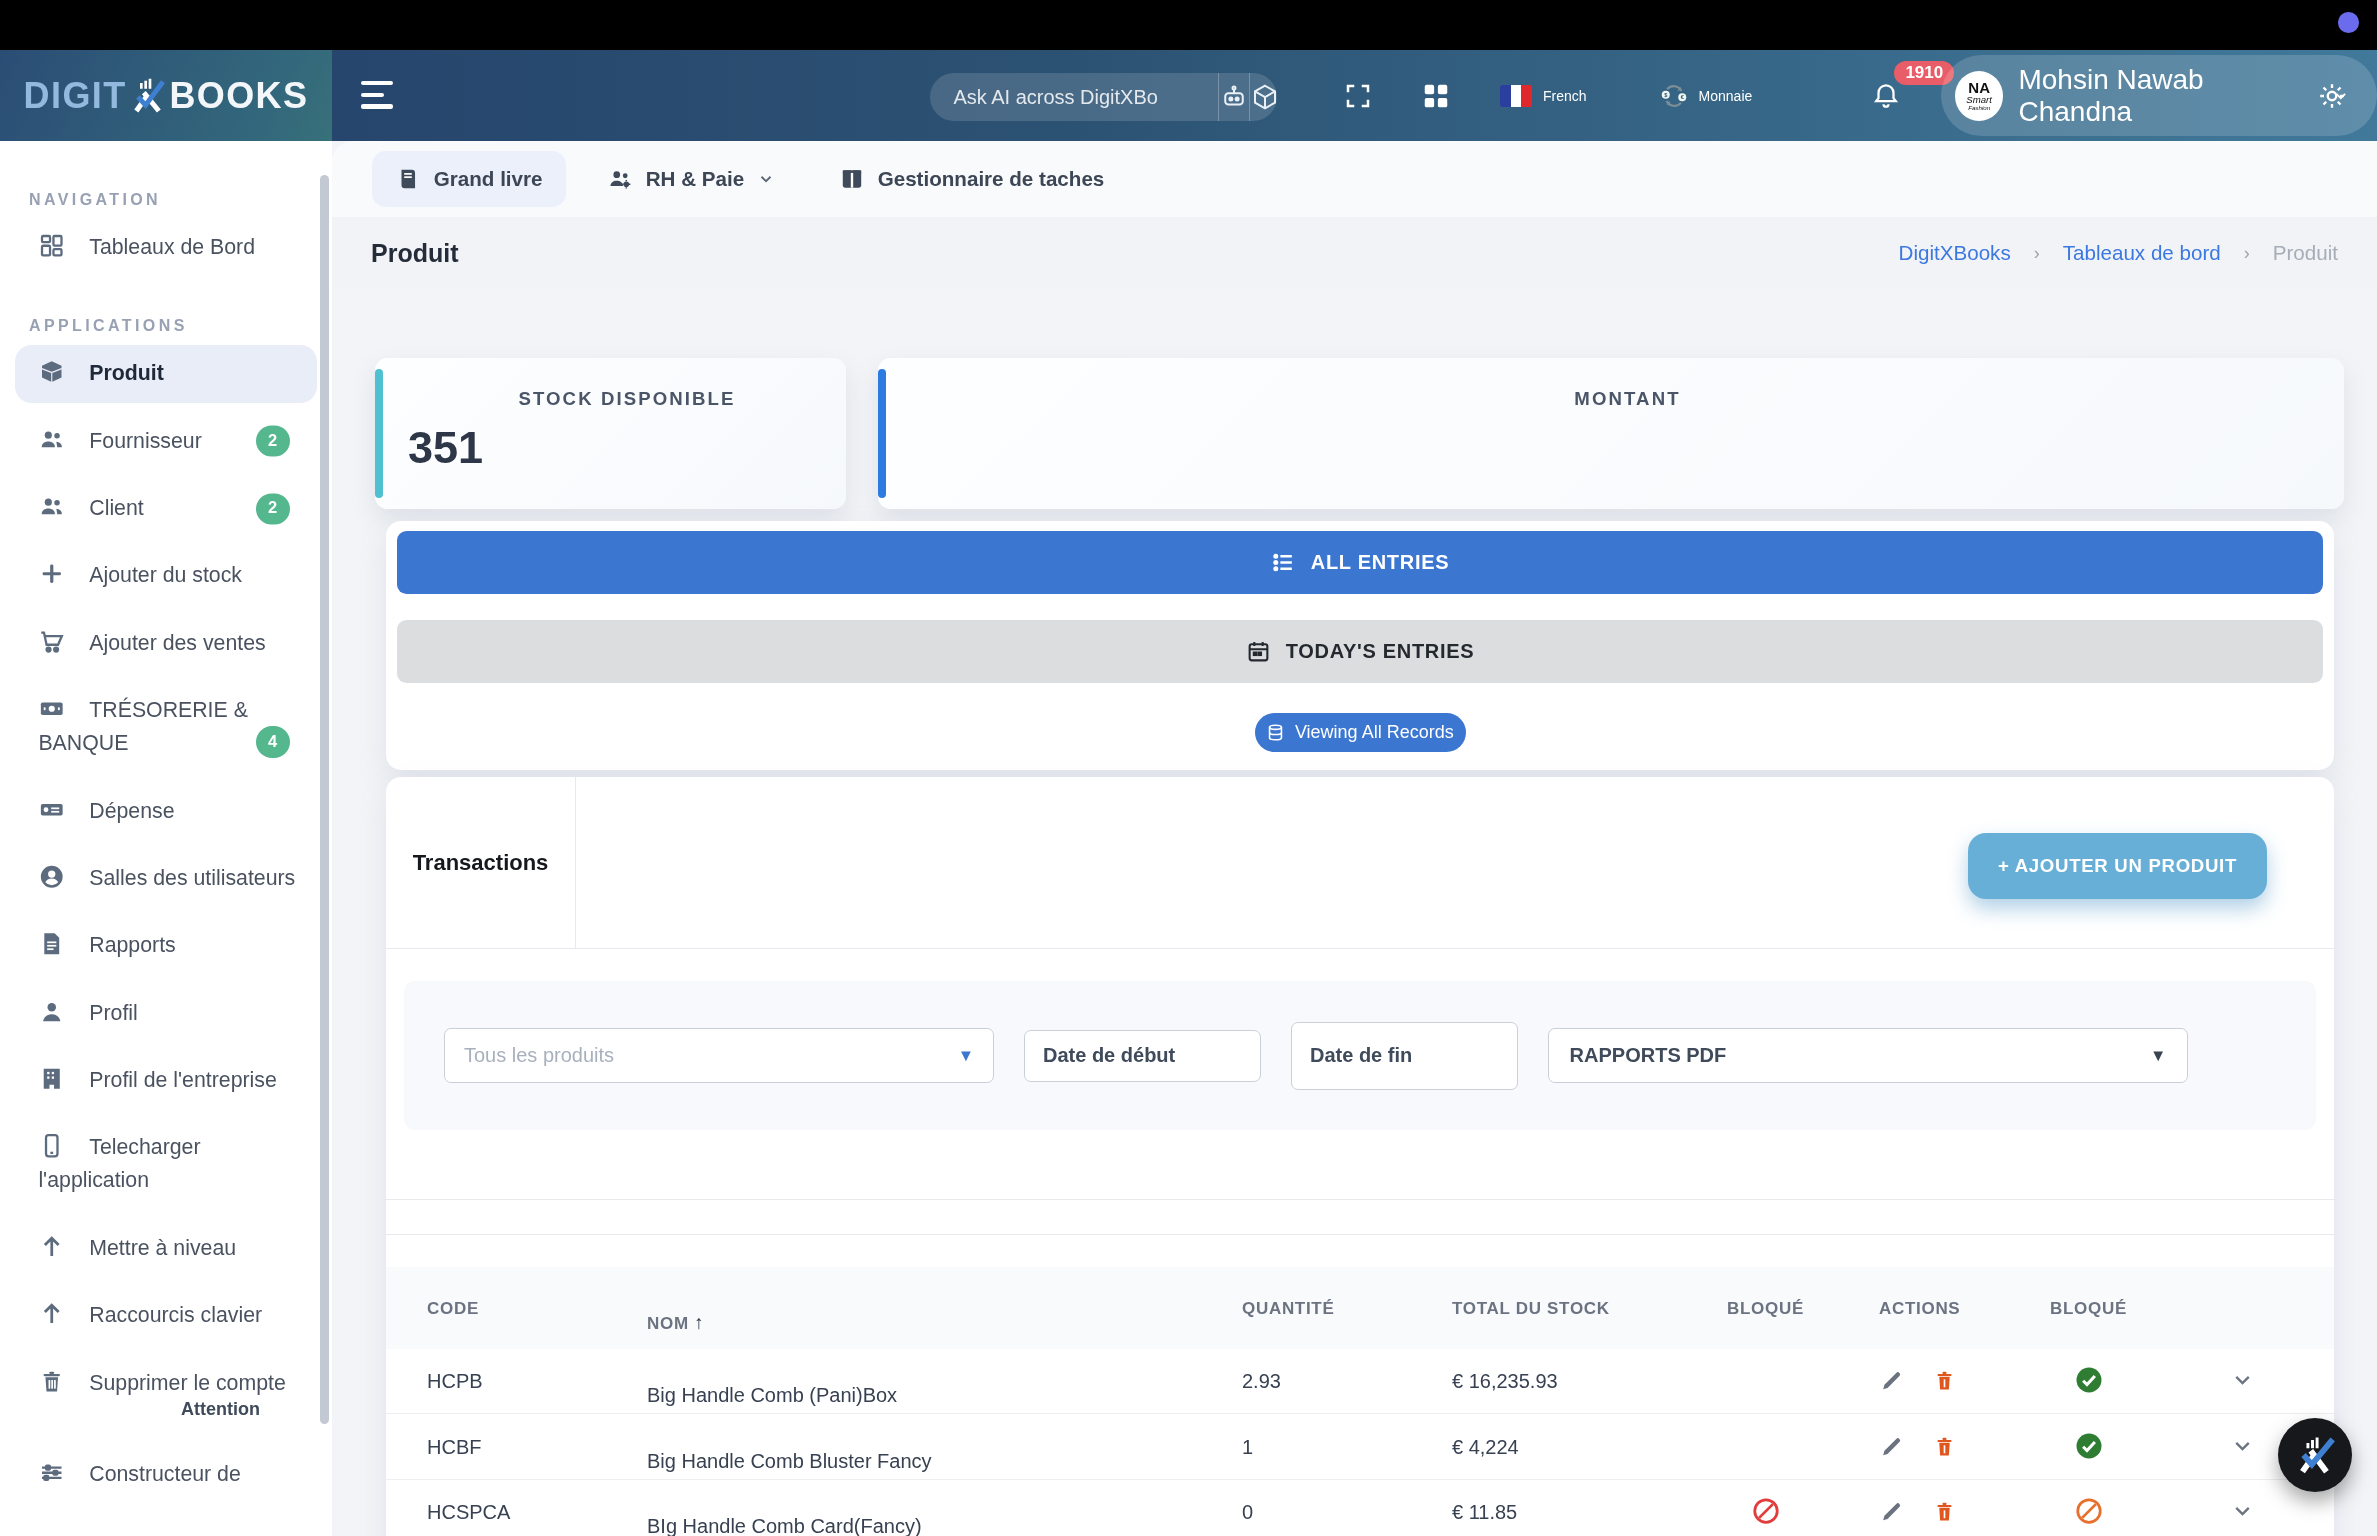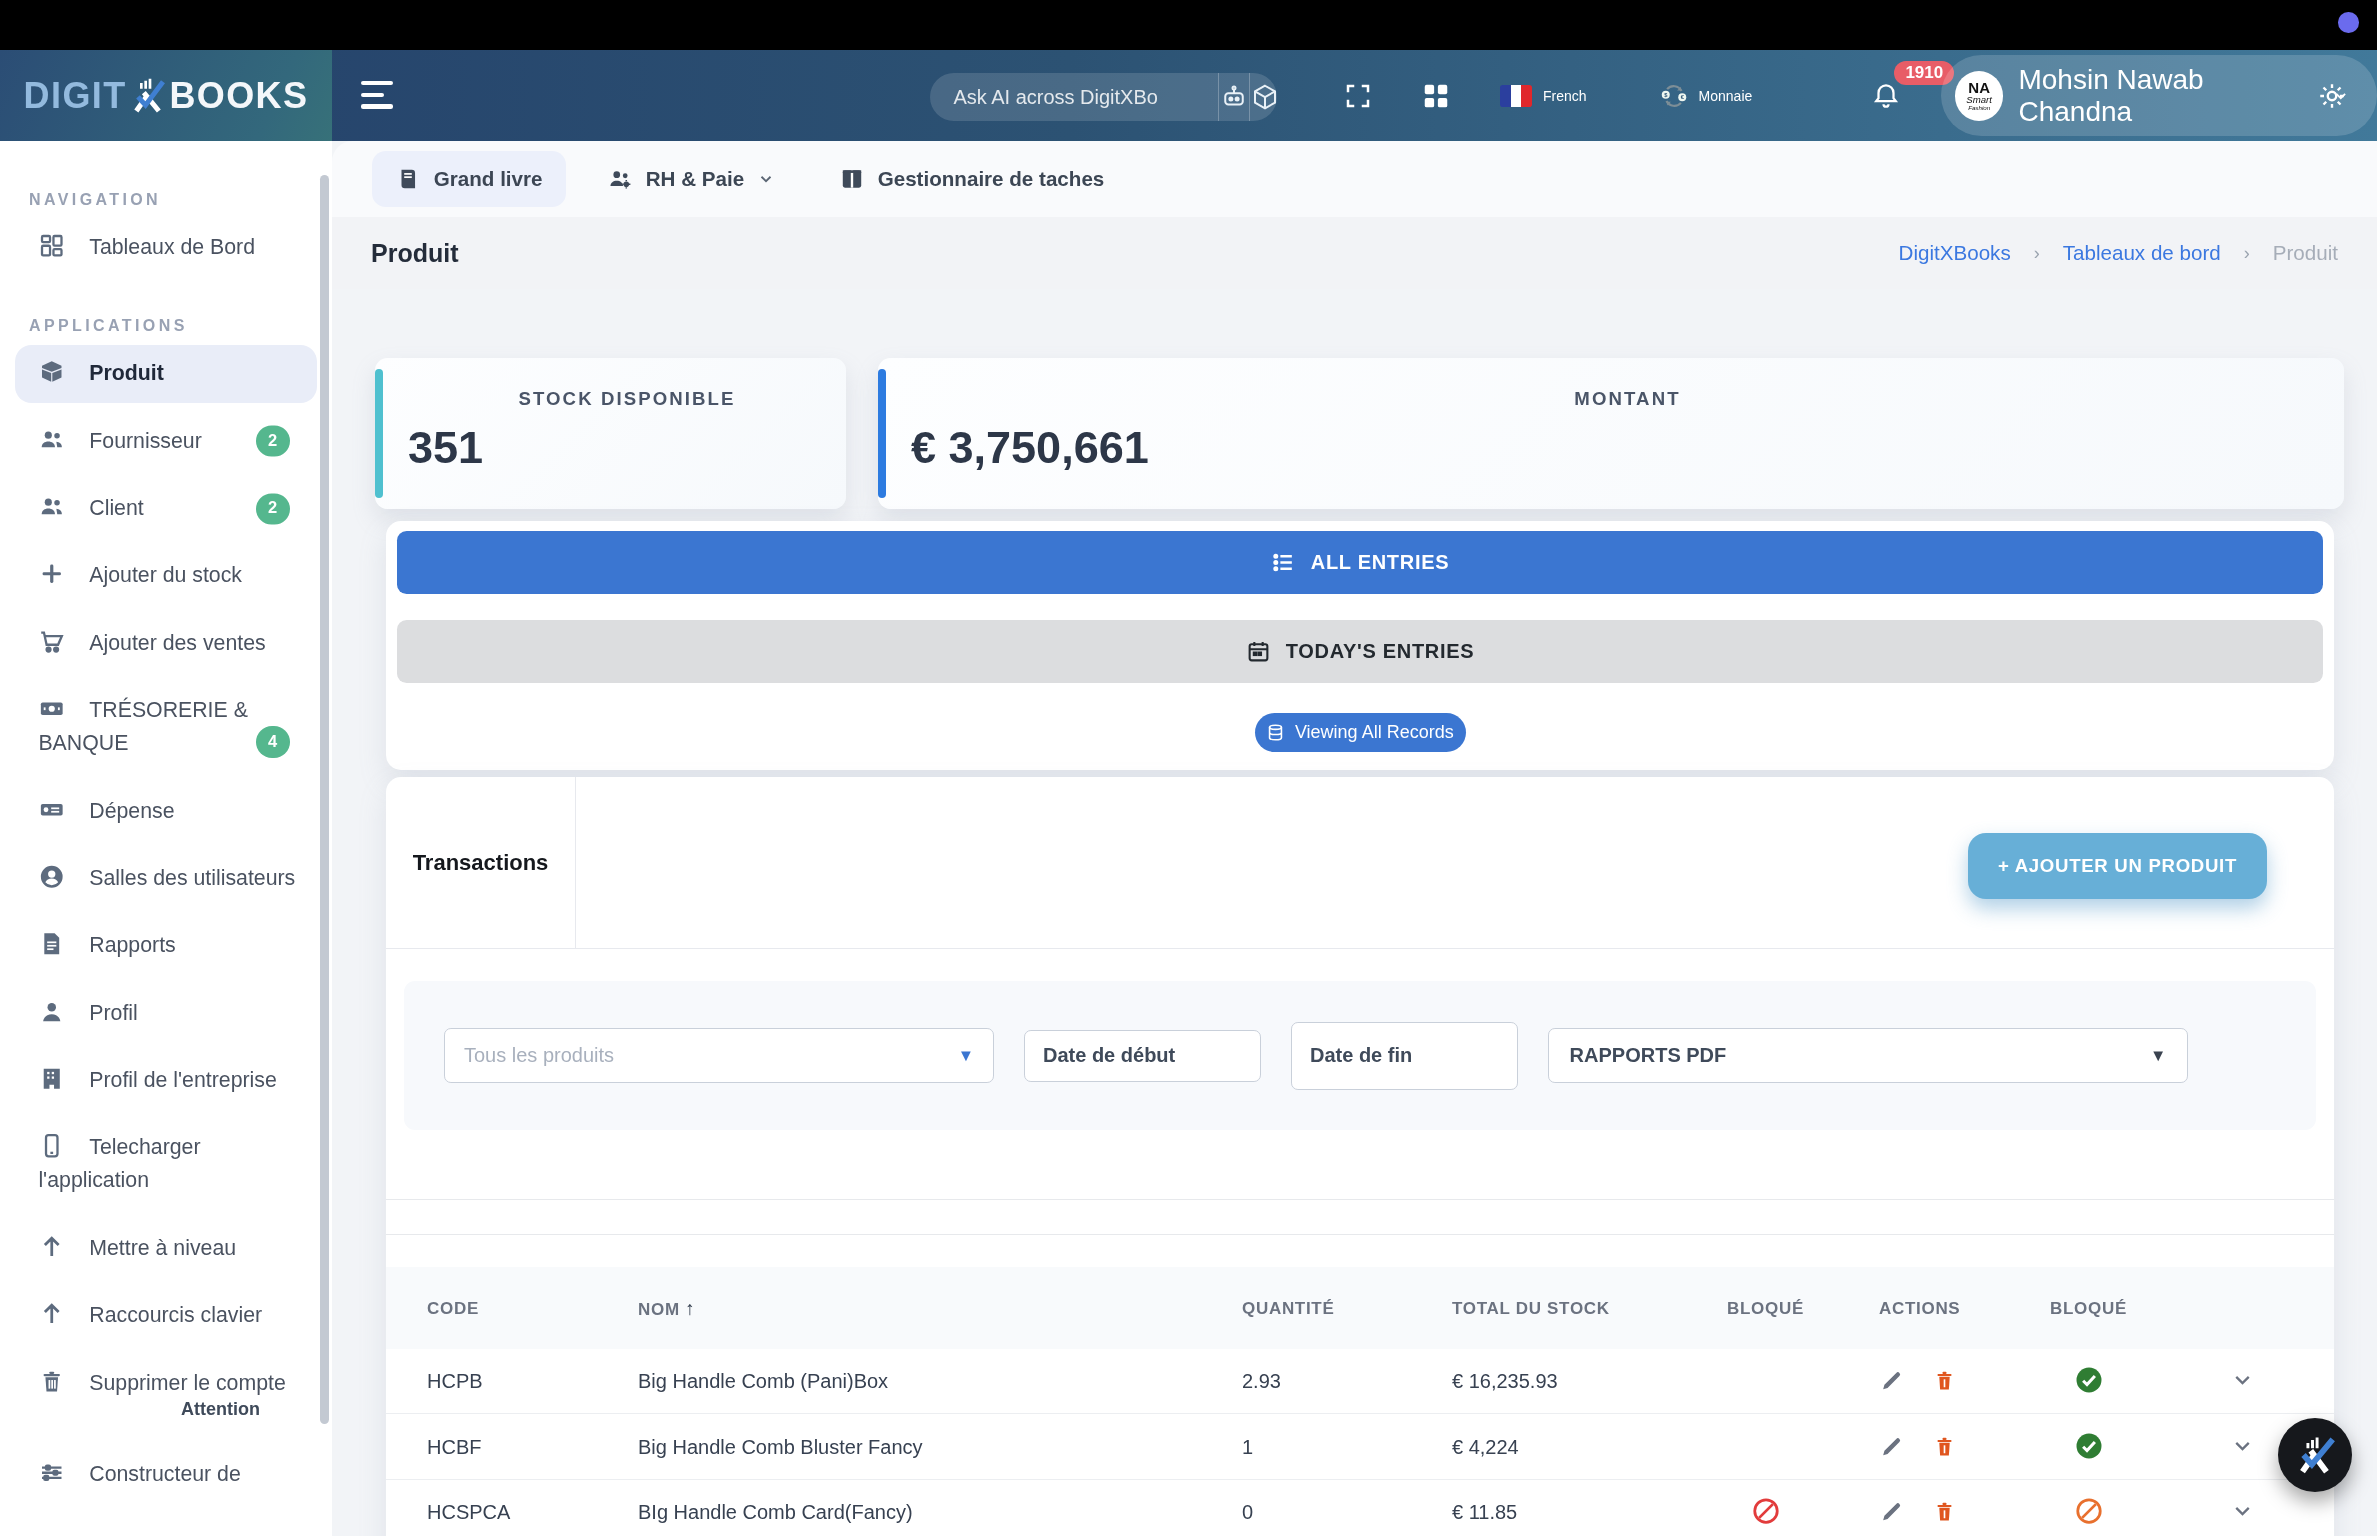--- a/index.html
+++ b/index.html
@@ -131,21 +131,21 @@
   #f-end { width:227px; height:68px; padding:0 18px; color:#3f4a5a; font-weight:600; }
   #f-reports { width:640px; height:55px; padding:0 20.6px; color:#3f4a5a; font-weight:600; justify-content:space-between; }
   #f-reports .caret { color:#3a4350; font-size:16.5px; }
 
   .stripe { position:absolute; left:0; right:0; height:1.4px; background:#e7e9ec; }
   #stripe-1 { top:422px; } #stripe-2 { top:457px; }
 
   
   #tbl-head { position:absolute; left:0; right:0; top:490px; height:83px; background:#f8fafc; }
   .cell { position:absolute; top:50%; transform:translateY(-50%); white-space:nowrap; }
-  .c-code  { left:41px; }  .c-name { left:252px; } .c-qty { left:856px; } .c-total { left:1066px; }
+  .c-code  { left:41px; }  .c-name { left:261px;margin-top:14px; } .c-qty { left:856px; } .c-total { left:1066px; }
   .c-b1    { left:1321px; width:117px; text-align:center; }
   .c-act   { left:1493px; } .c-b2 { left:1644px; width:117px; text-align:center; }
   .c-chev  { left:1844px; }
   .th { font-size:17px; font-weight:700; color:#6b7280; letter-spacing:0.7px; }
   .row { position:absolute; left:0; right:0; height:65px; border-bottom:1.4px solid #eceef1; background:#fff; }
   #row-0 { top:572px;padding-left:47px; } #row-1 { top:638px; } #row-2 { top:703px; }
   .td { font-size:20px; color:#374151; }
   .act-wrap { display:flex; gap:27.5px; align-items:center; }
   .act-ic { width:25px; height:25px; cursor:pointer; }
   .pencil { color:#6b7280; } .trash { color:#e0561f; }
@@ -458,21 +458,20 @@
 
   <div id="stats" class="abs">
     <div id="stat-0" class="stat-card">
       <div class="accent"></div>
       <div class="stat-label">STOCK DISPONIBLE</div>
       <div class="stat-value">351</div>
     </div>
     <div id="stat-1" class="stat-card">
       <div class="accent"></div>
       <div class="stat-label">MONTANT</div>
-      <div class="stat-value">€ 3,750,661</div>
     </div>
   </div>
 
   <div id="entries-panel" class="abs">
     <div id="btn-all" class="big-btn">
       <svg class="ic" viewBox="0 0 24 24" fill="none" stroke="currentColor" stroke-width="2.2">
         <path d="M9 6h11M9 12h11M9 18h11"></path>
         <circle cx="4.6" cy="6" r="1.3" fill="currentColor"></circle>
           <circle cx="4.6" cy="12" r="1.3" fill="currentColor"></circle>
           <circle cx="4.6" cy="18" r="1.3" fill="currentColor"></circle>

